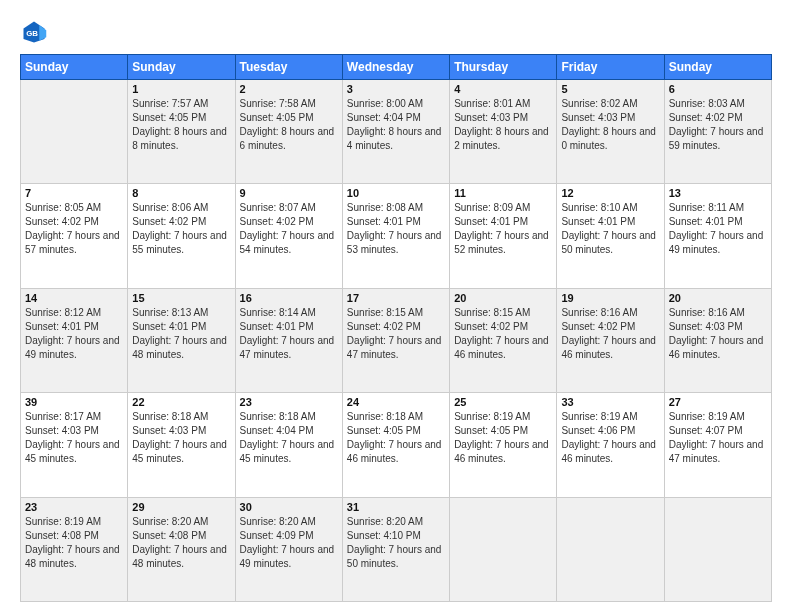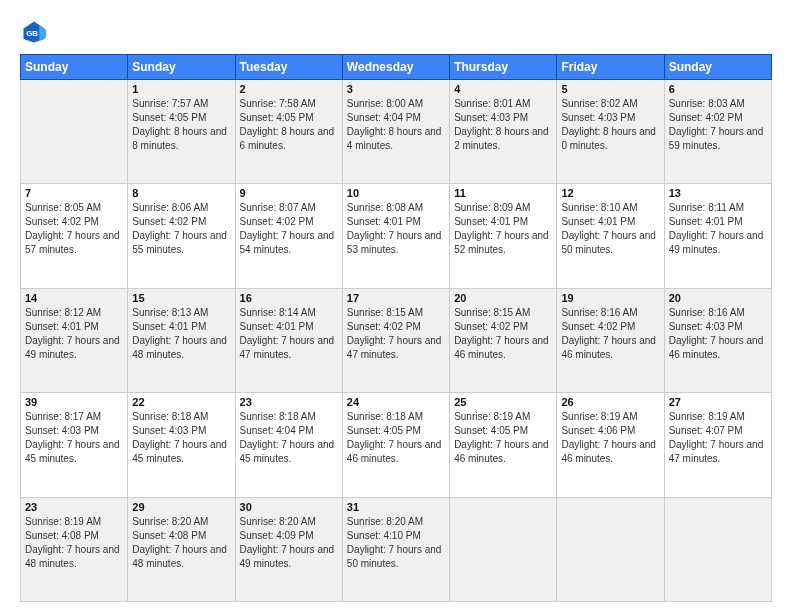--- a/index.html
+++ b/index.html
@@ -283,21 +283,21 @@
             Sunrise: 8:18 AM<br>Sunset: 4:05 PM<br>Daylight: 7 hours and 46 minutes.
           </div>
         </td>
           <td>
           <span class="day-number">25</span>
           <div class="day-info">
             Sunrise: 8:19 AM<br>Sunset: 4:05 PM<br>Daylight: 7 hours and 46 minutes.
           </div>
         </td>
           <td>
-          <span class="day-number">26</span>
+          <span class="day-number">33</span>
           <div class="day-info">
             Sunrise: 8:19 AM<br>Sunset: 4:06 PM<br>Daylight: 7 hours and 46 minutes.
           </div>
         </td>
           <td>
           <span class="day-number">27</span>
           <div class="day-info">
             Sunrise: 8:19 AM<br>Sunset: 4:07 PM<br>Daylight: 7 hours and 47 minutes.
           </div>
         </td>

